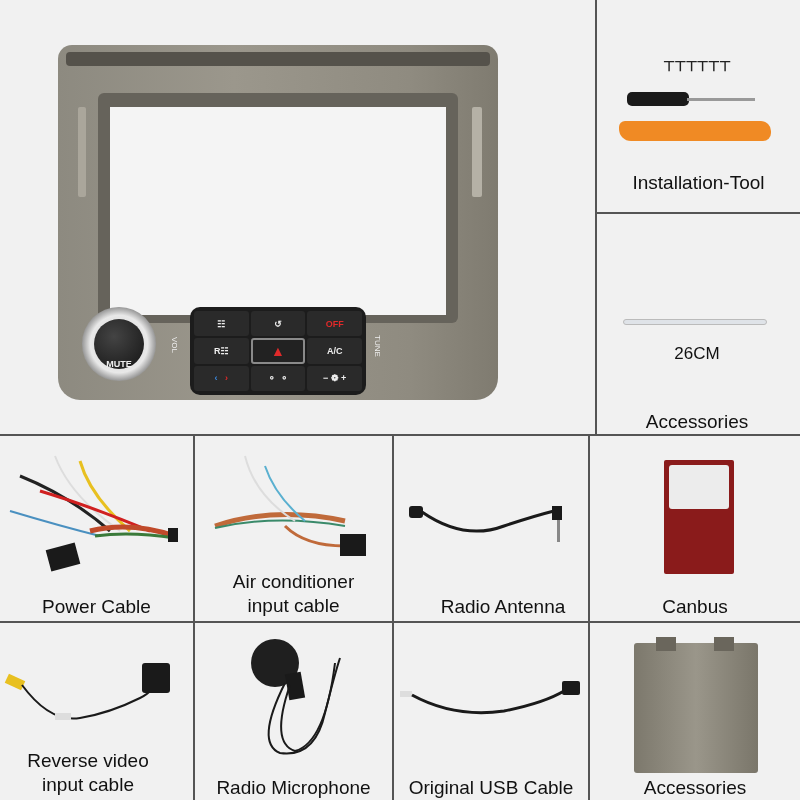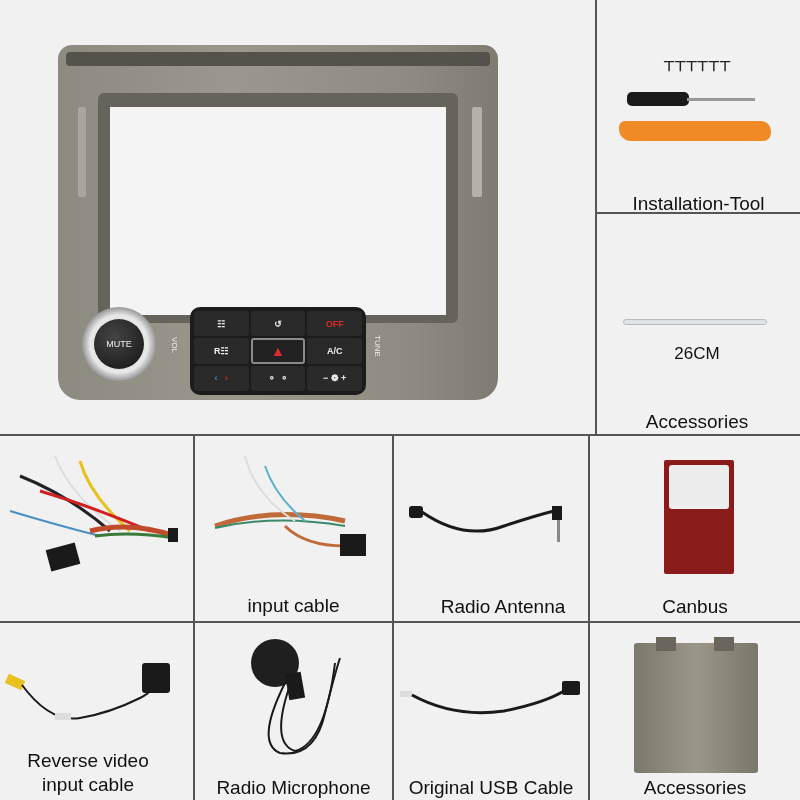--- a/index.html
+++ b/index.html
@@ -11,21 +11,21 @@
 
 .frame{position:absolute;left:58px;top:45px;width:440px;height:355px}
 .frame-outer{position:absolute;left:0;top:0;width:440px;height:355px;background:linear-gradient(90deg,#8d8a80 0%,#9b978c 40%,#8f8b80 80%,#7f7b70 100%);border-radius:14px 14px 22px 22px}
 .frame-top{position:absolute;left:8px;top:7px;width:424px;height:14px;background:#55524b;border-radius:4px}
 .frame-inner{position:absolute;left:40px;top:48px;width:360px;height:230px;background:#66635b;border-radius:6px}
 .screen{position:absolute;left:52px;top:62px;width:336px;height:208px;background:#f4f4f4}
 .panel{position:absolute;left:132px;top:262px;width:176px;height:88px;background:#1c1c1c;border-radius:10px;display:grid;grid-template-columns:1fr 1fr 1fr;grid-template-rows:1fr 1fr 1fr;gap:2px;padding:4px}
 .btn{background:#2a2a2a;border-radius:3px;display:flex;align-items:center;justify-content:center;font-size:9px;font-weight:bold;color:#eee}
 .btn.hz{border:2px solid #8a8a8a;background:#222}
 .knob{position:absolute;width:74px;height:74px;border-radius:50%;background:radial-gradient(circle,#cfcfcf 0%,#e8e8e8 55%,#9a9a9a 70%,#dcdcdc 100%);display:flex;align-items:center;justify-content:center}
-.knob-in{width:50px;height:50px;border-radius:50%;background:radial-gradient(circle at 40% 35%,#444,#141414);display:flex;align-items:center;justify-content:center;color:#eee;font-size:9px;font-weight:normal}
+.knob-in{width:50px;height:50px;border-radius:50%;background:radial-gradient(circle at 40% 35%,#444,#141414);display:flex;align-items:flex-end;justify-content:center;color:#eee;font-size:9px;font-weight:bold}
 .side-txt{position:absolute;font-size:8px;color:#eee;writing-mode:vertical-rl}
 </style>
 </head>
 <body>
 
 <div class="line" style="left:595px;top:0;width:2px;height:436px"></div>
 <div class="line" style="left:596px;top:212px;width:204px;height:2px"></div>
 <div class="line" style="left:0;top:434px;width:800px;height:2px"></div>
 <div class="line" style="left:0;top:621px;width:800px;height:2px"></div>
 <div class="line" style="left:193px;top:435px;width:2px;height:365px"></div>
@@ -73,52 +73,54 @@
   </div>
 
   <div class="side-txt" style="left:315px;top:290px">TUNE</div>
 </div>
 
 <div class="cell" style="left:597px;top:0;width:203px;height:212px">
   <div style="position:absolute;left:66px;top:58px;font-size:14px;letter-spacing:-1px;color:#222;font-weight:bold">⊤⊤⊤⊤⊤⊤</div>
   <div style="position:absolute;left:30px;top:92px;width:62px;height:14px;background:#1a1a1a;border-radius:5px"></div>
   <div style="position:absolute;left:90px;top:98px;width:68px;height:3px;background:#999"></div>
   <div style="position:absolute;left:22px;top:121px;width:152px;height:20px;background:#f08a24;border-radius:6px 10px 8px 12px"></div>
-  <div class="label" style="top:192px">Installation-Tool</div>
+  <div class="label" style="top:171px">Installation-Tool</div>
 </div>
 
 <div class="cell" style="left:597px;top:227px;width:200px;height:220px">
   <div style="position:absolute;left:26px;top:92px;width:144px;height:6px;background:#dfe3e8;border:1px solid #bbb;border-radius:3px"></div>
   <div class="label" style="top:115px;font-size:17px">26CM</div>
   <div class="label" style="top:183px">Accessories</div>
 </div>
 
 <div class="cell" style="left:0;top:436px;width:193px;height:185px">
   <svg width="193" height="150" style="position:absolute;left:0;top:0">
     <path d="M10 75 Q60 90 100 100" stroke="#4a90c0" stroke-width="2" fill="none"></path>
     <path d="M20 40 Q70 60 110 95" stroke="#222" stroke-width="3" fill="none"></path>
     <path d="M55 20 Q70 60 120 95" stroke="#ddd" stroke-width="2" fill="none"></path>
     <path d="M80 25 Q90 60 130 95" stroke="#e8c020" stroke-width="3" fill="none"></path>
     <path d="M40 55 Q90 70 150 95" stroke="#d02020" stroke-width="3" fill="none"></path>
     <path d="M90 95 Q130 85 175 100" stroke="#c04a2a" stroke-width="5" fill="none"></path>
     <path d="M95 100 Q130 95 175 102" stroke="#3a7a3a" stroke-width="3" fill="none"></path>
     <rect x="48" y="110" width="30" height="22" fill="#1a1a1a" transform="rotate(-15 63 121)"></rect>
     <rect x="168" y="92" width="10" height="14" fill="#1a1a1a"></rect>
   </svg>
+  <div class="label" style="top:159px">Power Cable</div>
 </div>
 
 <div class="cell" style="left:195px;top:436px;width:197px;height:185px">
   <svg width="197" height="130" style="position:absolute;left:0;top:0">
     <path d="M20 90 Q80 70 150 85" stroke="#c06a3a" stroke-width="5" fill="none"></path>
     <path d="M20 92 Q80 78 150 90" stroke="#3a8a6a" stroke-width="2" fill="none"></path>
     <path d="M50 20 Q60 60 100 85" stroke="#ddd" stroke-width="2" fill="none"></path>
     <path d="M70 30 Q80 60 110 85" stroke="#5ab0d0" stroke-width="2" fill="none"></path>
     <path d="M90 90 Q110 110 150 110" stroke="#c06a3a" stroke-width="3" fill="none"></path>
     <rect x="145" y="98" width="26" height="22" fill="#1a1a1a"></rect>
   </svg>
+  <div class="label" style="top:134px">Air conditioner</div>
   <div class="label" style="top:158px">input cable</div>
 </div>
 
 <div class="cell" style="left:394px;top:436px;width:218px;height:185px">
   <svg width="194" height="120" style="position:absolute;left:0;top:0">
     <rect x="15" y="70" width="14" height="12" rx="3" fill="#1a1a1a"></rect>
     <path d="M28 76 Q70 105 110 90 Q140 80 160 75" stroke="#1a1a1a" stroke-width="3" fill="none"></path>
     <rect x="158" y="70" width="10" height="14" fill="#1a1a1a"></rect>
     <rect x="163" y="84" width="3" height="22" fill="#888"></rect>
   </svg>

